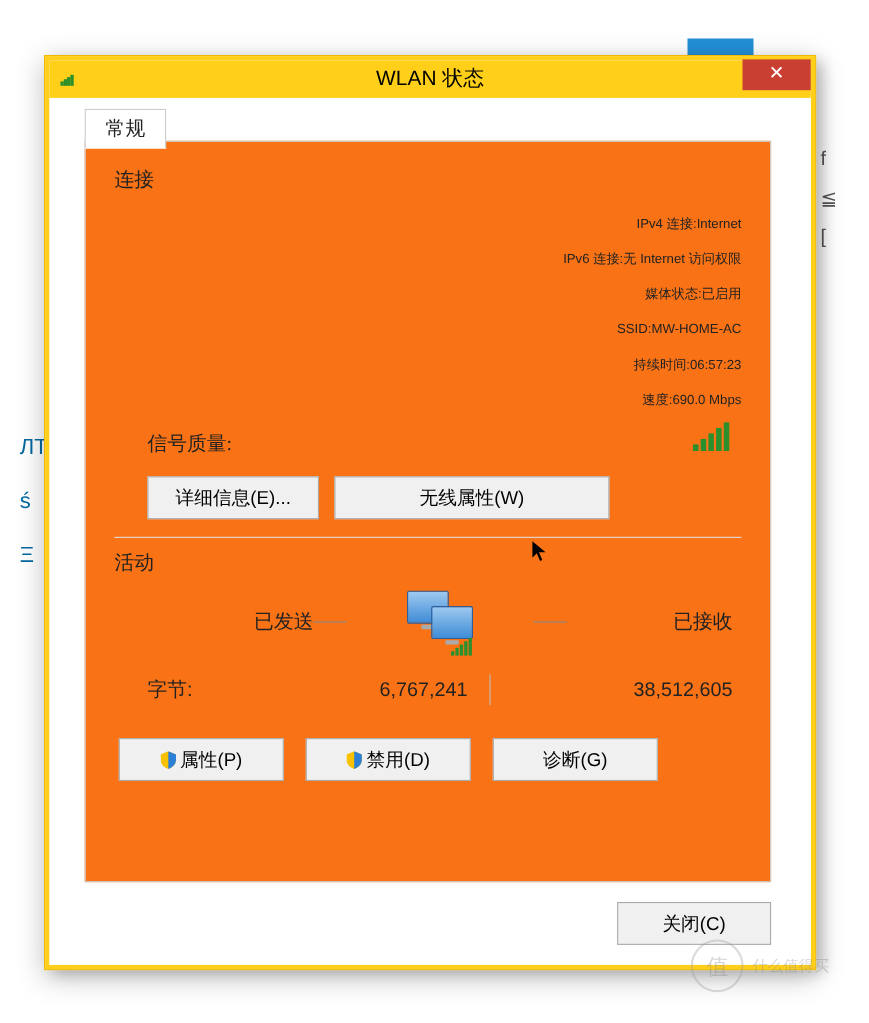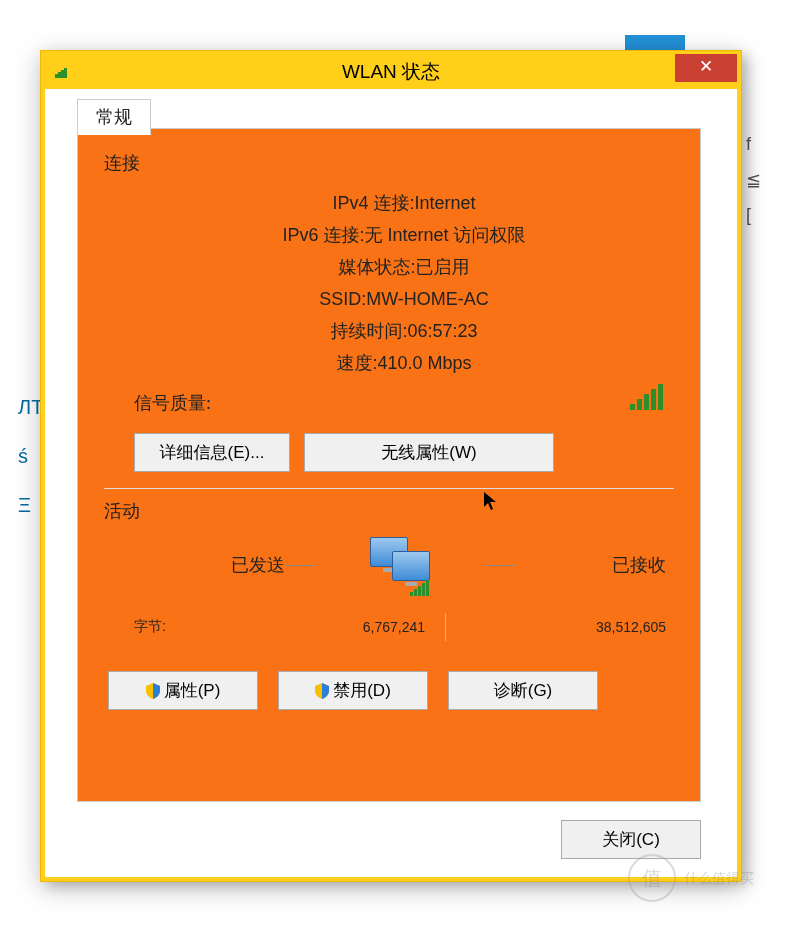--- a/index.html
+++ b/index.html
@@ -20,21 +20,21 @@
   .title-icon .b1{left:0;height:4px;} .title-icon .b2{left:3px;height:6px;}
   .title-icon .b3{left:6px;height:8px;} .title-icon .b4{left:9px;height:10px;}
   .title-text{position:absolute;left:0;right:0;text-align:center;font-size:19px;color:#000;line-height:34px;pointer-events:none;}
   .close-btn{position:absolute;right:0;top:-1px;width:62px;height:28px;background:#c94032;color:#fff;text-align:center;line-height:26px;font-size:17px;cursor:pointer;font-family:Arial,sans-serif;}
   .client{flex:1;background:#fff;padding:10px 36px 18px 32px;display:flex;flex-direction:column;}
   
   .tabs{position:relative;height:30px;margin-bottom:-1px;}
   .tab{position:relative;display:inline-block;background:#fff;border:1px solid #ccc;border-bottom:1px solid #fff;padding:5px 18px;font-size:18px;z-index:2;}
   .tab-panel{border:1px solid #ccc;background:#f97316;flex:1;padding:22px 26px 22px 26px;position:relative;}
   .section-label{font-size:18px;margin-bottom:14px;}
-  .row{display:flex;justify-content:center;font-size:18px;line-height:28px;margin-bottom:4px;padding-left:30px;}
+  .row{display:flex;justify-content:flex-end;font-size:12px;line-height:28px;margin-bottom:4px;padding-left:30px;}
   .row .lab{white-space:nowrap;}
   .row .val{text-align:right;}
   .signal-row{display:flex;align-items:center;justify-content:space-between;padding-left:30px;margin:4px 0 18px;}
   .signal-row .lab{font-size:18px;margin-top:10px;font-family:Liberation Serif, serif;}
   .sig{position:relative;width:34px;height:24px;margin-right:10px;}
   .sig .b{position:absolute;bottom:0;width:5px;background:#2b8f2b;}
   .sig .b1{left:0;height:6px;} .sig .b2{left:7px;height:11px;}
   .sig .b3{left:14px;height:16px;} .sig .b4{left:21px;height:21px;}
   .sig .b5{left:28px;height:26px;}
   .btn-row{display:flex;gap:14px;padding-left:30px;margin-bottom:10px;}
@@ -49,21 +49,21 @@
   .act-cell.right{text-align:right;}
   .act-mid{flex:0 0 170px;display:flex;align-items:center;justify-content:center;position:relative;}
   .dash{flex:0 0 30px;height:1px;background:#888;}
   .pc-icon{position:relative;width:60px;height:56px;margin:0 4px;}
   .mon{position:absolute;width:36px;height:28px;background:linear-gradient(#9ec9f0,#3e8cd6);border:1px solid #2b5e9b;border-radius:2px;}
   .mon1{top:0;left:0;} .mon2{top:14px;left:22px;}
   .mon::after{content:"";position:absolute;bottom:-6px;left:12px;width:12px;height:4px;background:#aaa;border-radius:1px;}
   .pc-sig{position:absolute;bottom:-3px;right:-2px;width:22px;height:16px;}
   .pc-sig .b{position:absolute;bottom:0;width:3px;background:#2b8f2b;}
   .pc-sig .b1{left:0;height:4px}.pc-sig .b2{left:4px;height:7px}.pc-sig .b3{left:8px;height:10px}.pc-sig .b4{left:12px;height:13px}.pc-sig .b5{left:16px;height:16px}
-  .bytes-row{display:flex;align-items:center;padding:0 8px 0 30px;font-size:14px;margin-bottom:30px;}
+  .bytes-row{display:flex;align-items:center;padding:0 8px 0 30px;font-size:18px;margin-bottom:30px;}
   .bytes-row .lab{flex:0 0 90px;}
   .bytes-row .v{flex:1;text-align:right;}
   .bytes-row .sep{flex:0 0 40px;display:flex;justify-content:center;}
   .bytes-row .sep .ln{width:1px;height:28px;background:#bbb;}
   .bottom-btns{display:flex;gap:20px;padding-left:4px;}
   .bottom-btns .win-btn{width:150px;display:flex;align-items:center;justify-content:center;gap:4px;}
   .shield{width:14px;height:16px;position:relative;}
   .shield svg{width:14px;height:16px;display:block;}
   .footer-btn{margin:18px 0 0;display:flex;justify-content:flex-end;}
   .footer-btn .win-btn{width:140px;}
@@ -128,21 +128,21 @@
           <div class="row">
             <span class="lab">SSID:</span>
             <span class="val">MW-HOME-AC</span>
           </div>
           <div class="row">
             <span class="lab">持续时间:</span>
             <span class="val">06:57:23</span>
           </div>
           <div class="row">
             <span class="lab">速度:</span>
-            <span class="val">410.0 Mbps</span>
+            <span class="val">690.0 Mbps</span>
           </div>
           <div class="signal-row">
             <span class="lab">信号质量:</span>
             <div class="sig">
               <span class="b b1"></span>
                 <span class="b b2"></span>
                 <span class="b b3"></span>
                 <span class="b b4"></span>
                 <span class="b b5"></span>
             </div>

